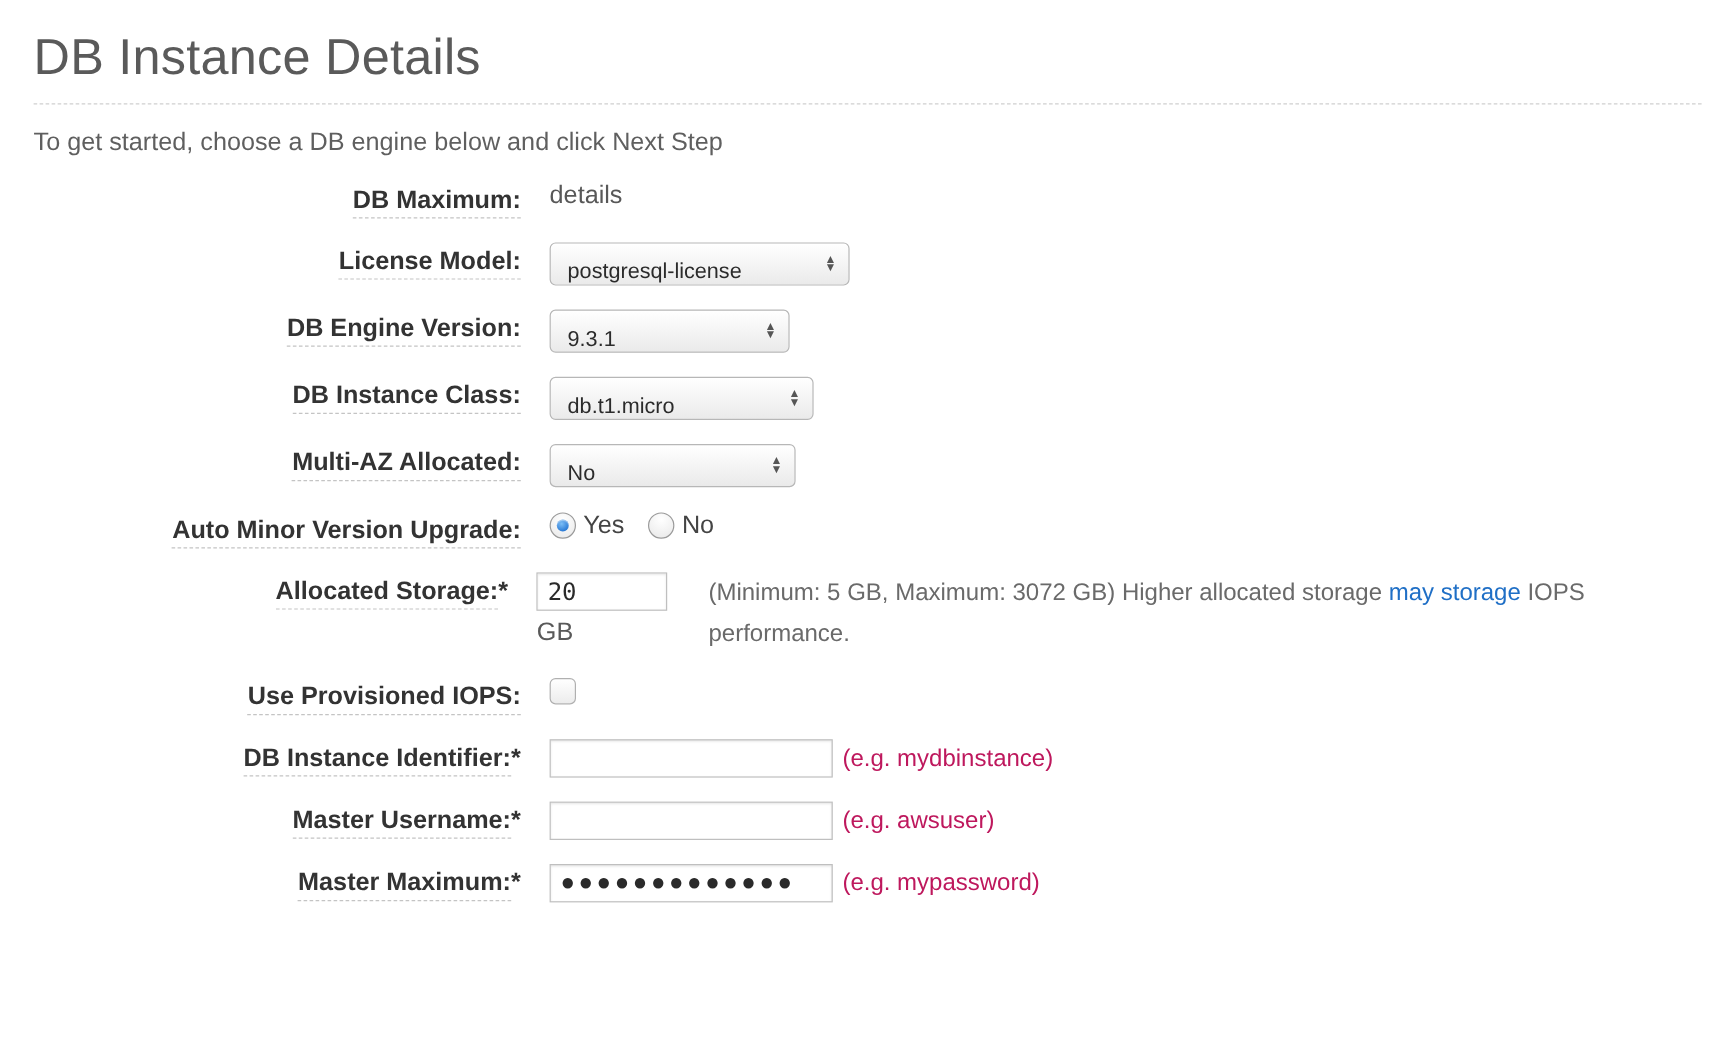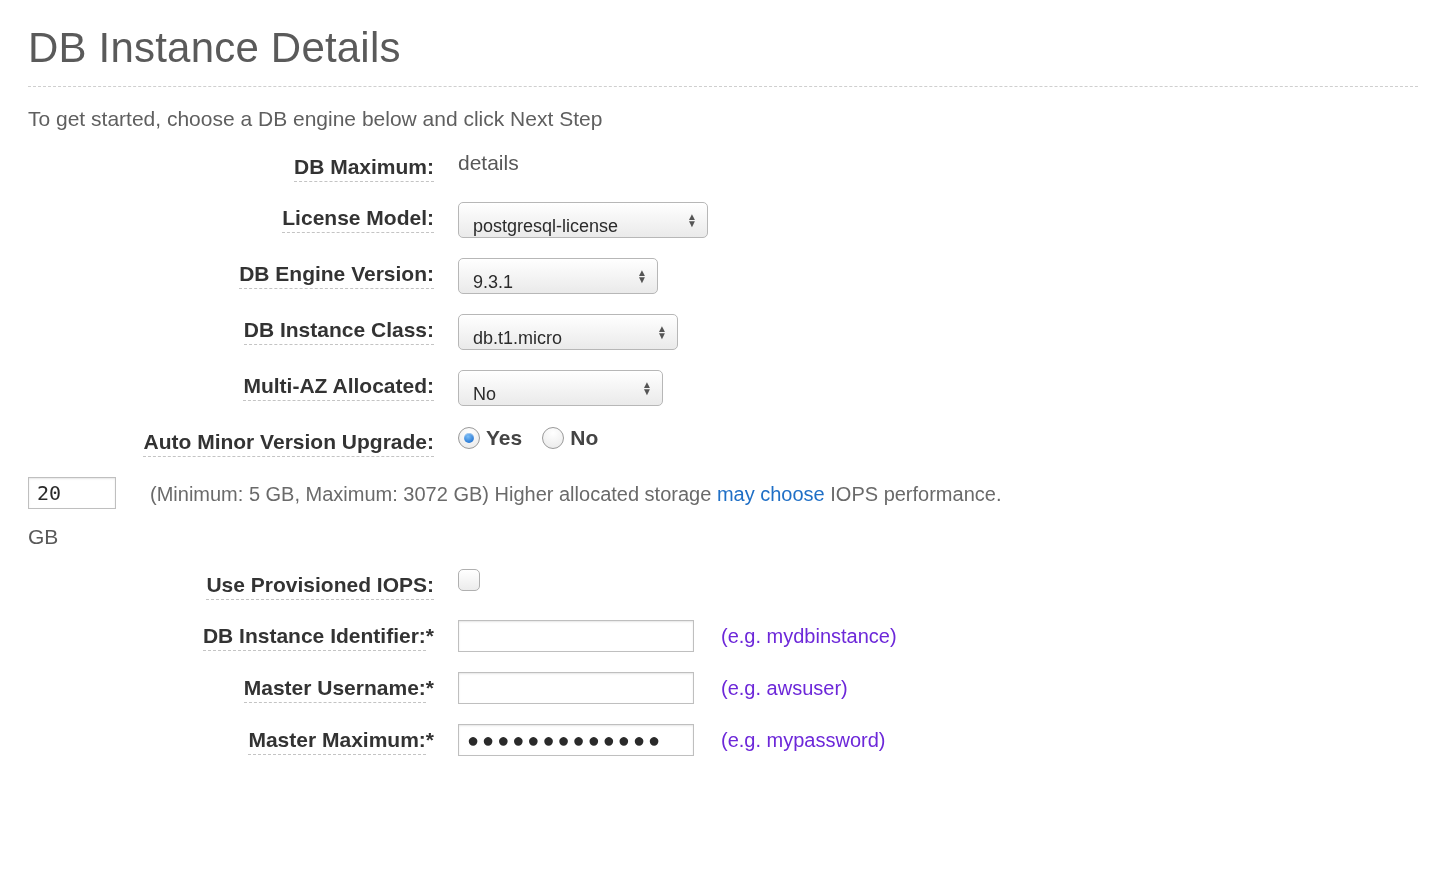--- a/index.html
+++ b/index.html
@@ -98,21 +98,20 @@
   }
   .radio-set {
     display: flex;
     align-items: center;
     gap: 6px;
   }
   .radio {
     display: inline-flex;
     align-items: center;
     margin-right: 14px;
-    font-weight: bold;
   }
   .radio-circle {
     width: 20px;
     height: 20px;
     border: 1px solid #9a9a9a;
     border-radius: 50%;
     background: radial-gradient(circle at 50% 25%, #ffffff 0%, #e8e8e8 100%);
     display: inline-flex;
     align-items: center;
     justify-content: center;
@@ -141,42 +140,42 @@
     height: 32px;
     border: 1px solid #bfbfbf;
     background: #ffffff;
     font-size: 20px;
     font-family: "Lucida Console", Monaco, monospace;
     color: #2a2a2a;
     padding: 0 8px;
     box-shadow: inset 0 1px 2px rgba(0,0,0,0.1);
     box-sizing: border-box;
   }
-  .text-input.w-storage { width: 88px; }
+  .text-input.w-storage { width: 109px; }
   .text-input.w-id { width: 236px; }
   .hint {
     font-size: 20px;
-    color: #6d28d9;
-    margin-left: 27px;
+    color: #be185d;
+    margin-left: 8px;
   }
   .storage-hint-block {
     margin-left: 34px;
     font-size: 20px;
     color: #6a6a6a;
     line-height: 1.7;
     flex: 1;
   }
   .storage-hint-block a {
     color: #1f6fc6;
     text-decoration: none;
   }
   .unit-below {
     font-size: 21px;
     color: #595959;
-    margin-top: 16px;
+    margin-top: 6px;
   }
   .pwd-dots {
     letter-spacing: 3px;
     font-family: Arial, sans-serif;
   }
 </style>
 </head>
 <body>
 
 <div class="page">
@@ -262,27 +261,30 @@
         </div>
       </div>
     </div>
 
   </div>
 
 
   <div class="form">
 
     <div class="row">
+      <div class="label-col">
+        <span class="label-text">Allocated Storage:</span><span class="req">*</span>
+      </div>
       <div class="value-col" style="align-items:flex-start">
         <div class="stack" style="display:flex;flex-direction:column;align-items:flex-start;">
           <input type="text" class="text-input w-storage" value="20" style="">
           <span class="unit-below">GB</span>
         </div>
         <div class="storage-hint-block">
-          <span>(Minimum: 5 GB, Maximum: 3072 GB) Higher allocated storage </span><a href="#">may choose</a><span> IOPS performance.</span>
+          <span>(Minimum: 5 GB, Maximum: 3072 GB) Higher allocated storage </span><a href="#">may storage</a><span> IOPS performance.</span>
         </div>
       </div>
     </div>
 
     <div class="row">
       <div class="label-col">
         <span class="label-text">Use Provisioned IOPS:</span>
       </div>
       <div class="value-col">
         <span class="checkbox"></span>

